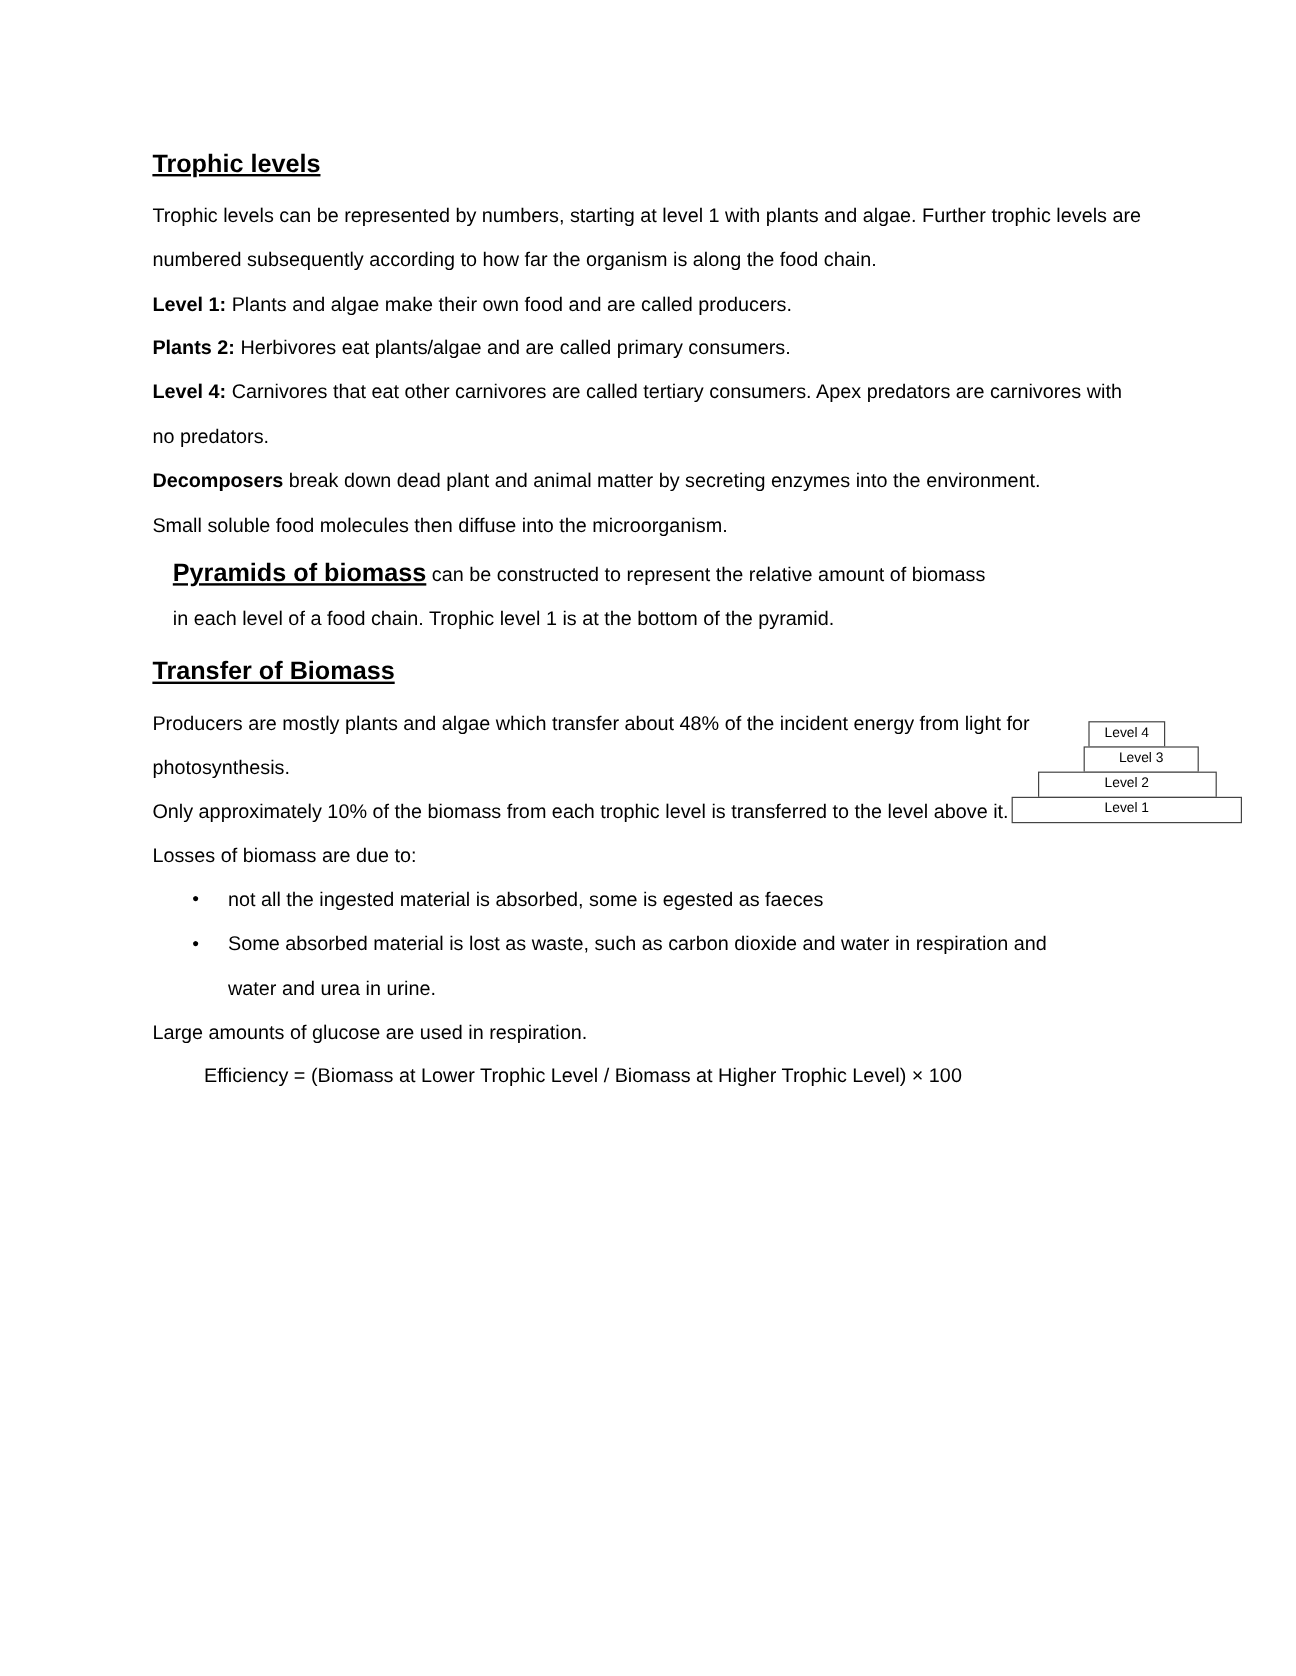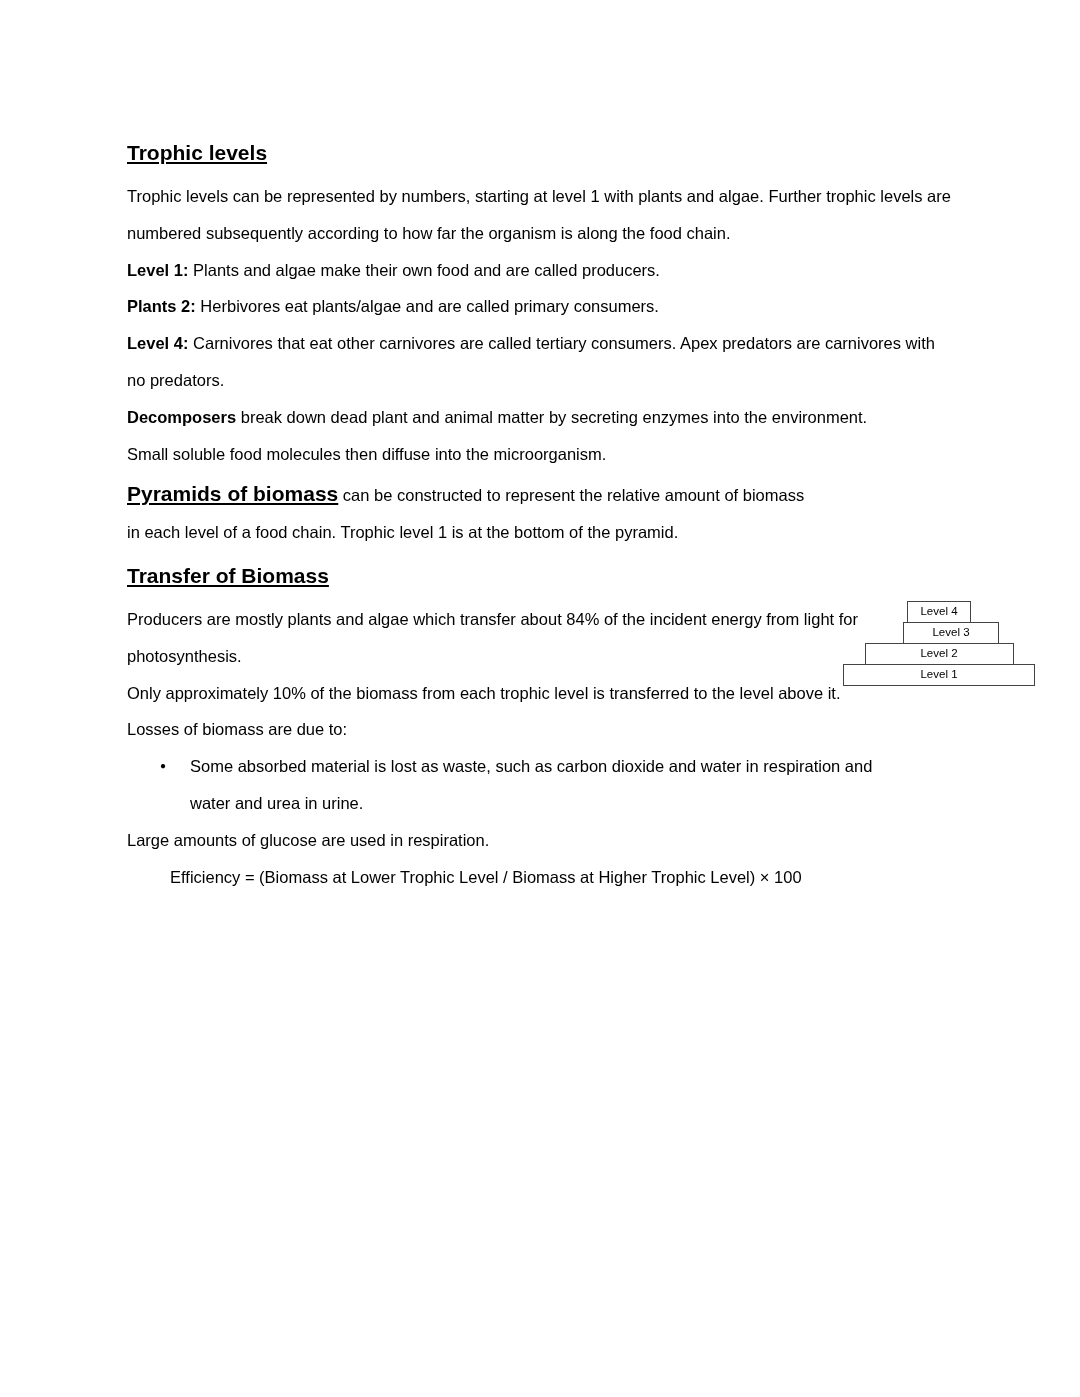--- a/index.html
+++ b/index.html
@@ -11,21 +11,21 @@
     width: 1080px;
     height: 1397px;
     position: relative;
     font-family: "Liberation Sans", sans-serif;
     color: #000000;
     overflow: hidden;
   }
   .content {
     position: absolute;
     left: 127px;
-    top: 132px;
+    top: 116px;
     width: 826px;
   }
   p {
     margin: 0;
     font-size: 16.5px;
     line-height: 36.8px;
   }
   .doc-heading {
     font-size: 21px;
     line-height: 42px;
@@ -37,20 +37,21 @@
     margin-top: 4px;
   }
   .inline-heading {
     font-size: 21px;
     font-weight: 700;
     text-decoration: underline;
   }
   .pyramids-para {
     width: 678px;
     margin-top: 4px;
+    margin-left: 17px;
   }
   strong { font-weight: 700; }
   ul.losses-list {
     margin: 0;
     padding: 0 0 0 63px;
     list-style: none;
   }
   ul.losses-list li {
     font-size: 16.5px;
     line-height: 36.8px;
@@ -111,27 +112,28 @@
   <p><strong>Level 4:</strong><span> Carnivores that eat other carnivores are called tertiary consumers. Apex predators are carnivores with no predators.</span></p>
 
   <p><strong>Decomposers</strong><span> break down dead plant and animal matter by secreting enzymes into the environment.</span></p>
 
   <p>Small soluble food molecules then diffuse into the microorganism.</p>
 
   <p class="pyramids-para"><span class="inline-heading">Pyramids of biomass</span><span> can be constructed to represent the relative amount of biomass in each level of a food chain. Trophic level 1 is at the bottom of the pyramid.</span></p>
 
   <h2 class="doc-heading spaced">Transfer of Biomass</h2>
 
-  <p>Producers are mostly plants and algae which transfer about 84% of the incident energy from light for photosynthesis.</p>
+  <p>Producers are mostly plants and algae which transfer about 48% of the incident energy from light for photosynthesis.</p>
 
   <p>Only approximately 10% of the biomass from each trophic level is transferred to the level above it.</p>
 
   <p>Losses of biomass are due to:</p>
 
   <ul class="losses-list">
+    <li>not all the ingested material is absorbed, some is egested as faeces</li>
     <li>Some absorbed material is lost as waste, such as carbon dioxide and water in respiration and water and urea in urine.</li>
   </ul>
 
   <p>Large amounts of glucose are used in respiration.</p>
 
   <p class="efficiency-line">Efficiency = (Biomass at Lower Trophic Level / Biomass at Higher Trophic Level) × 100</p>
 
 </div>
 
 <div class="pyramid">

